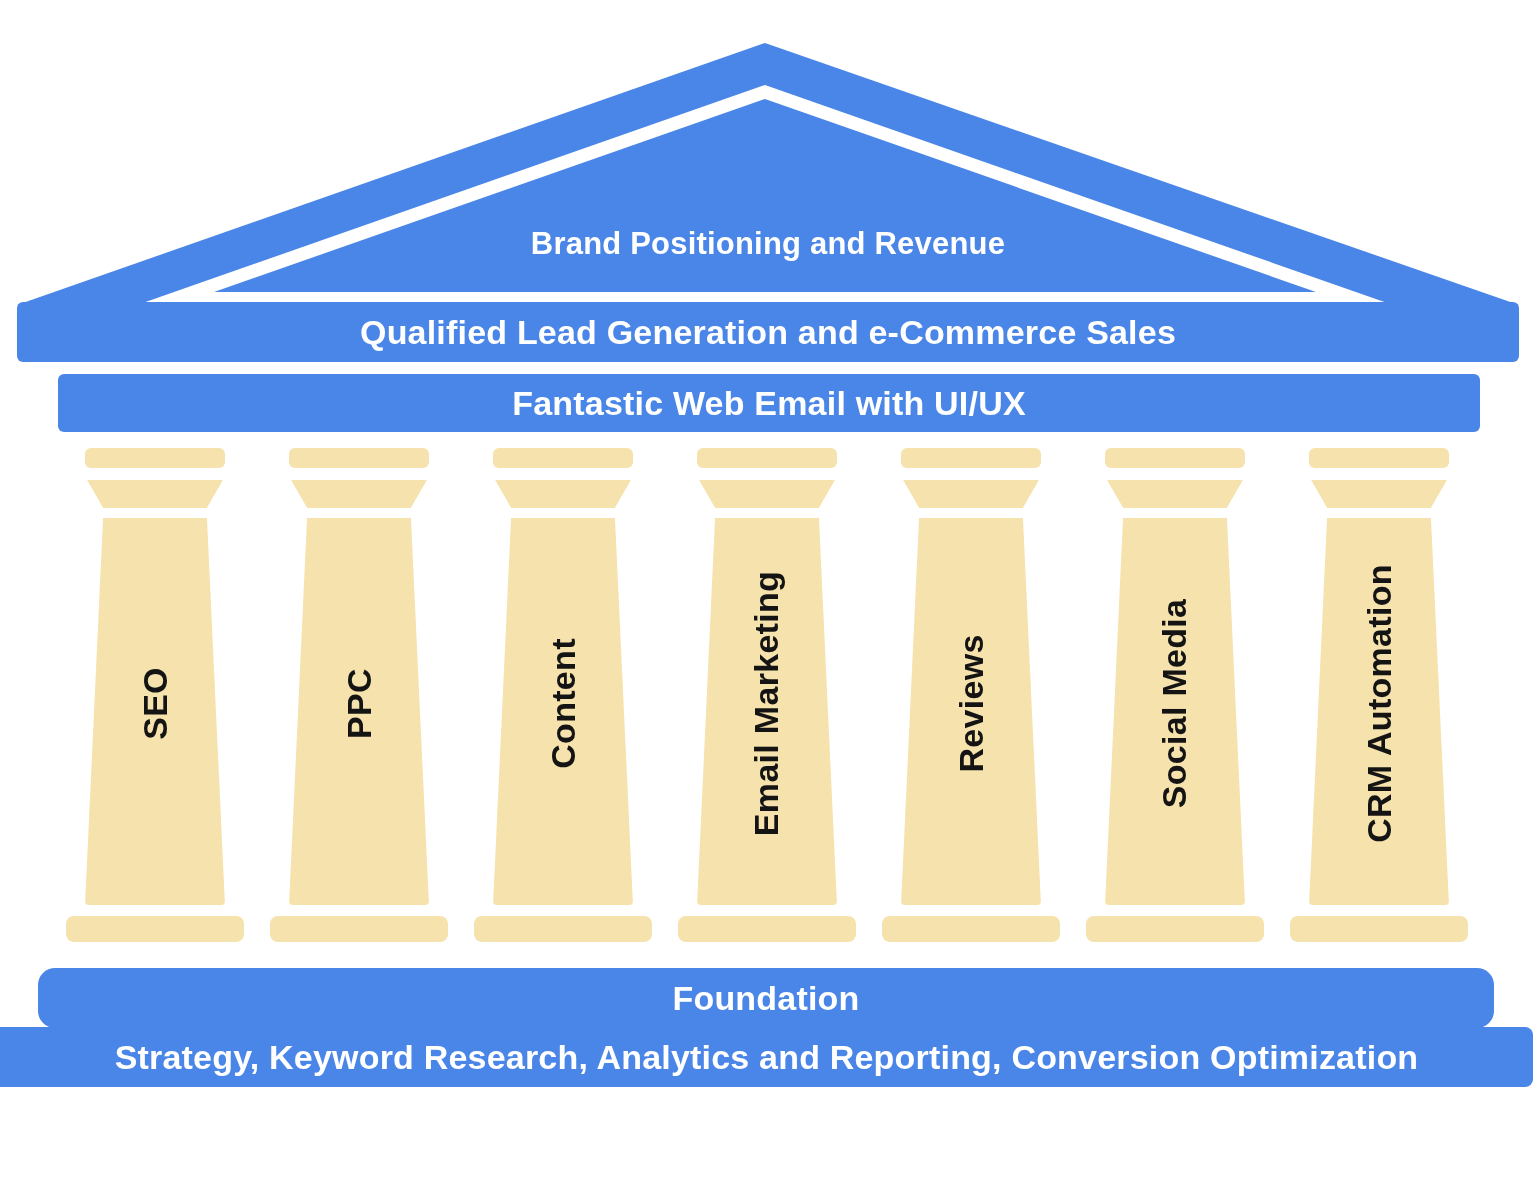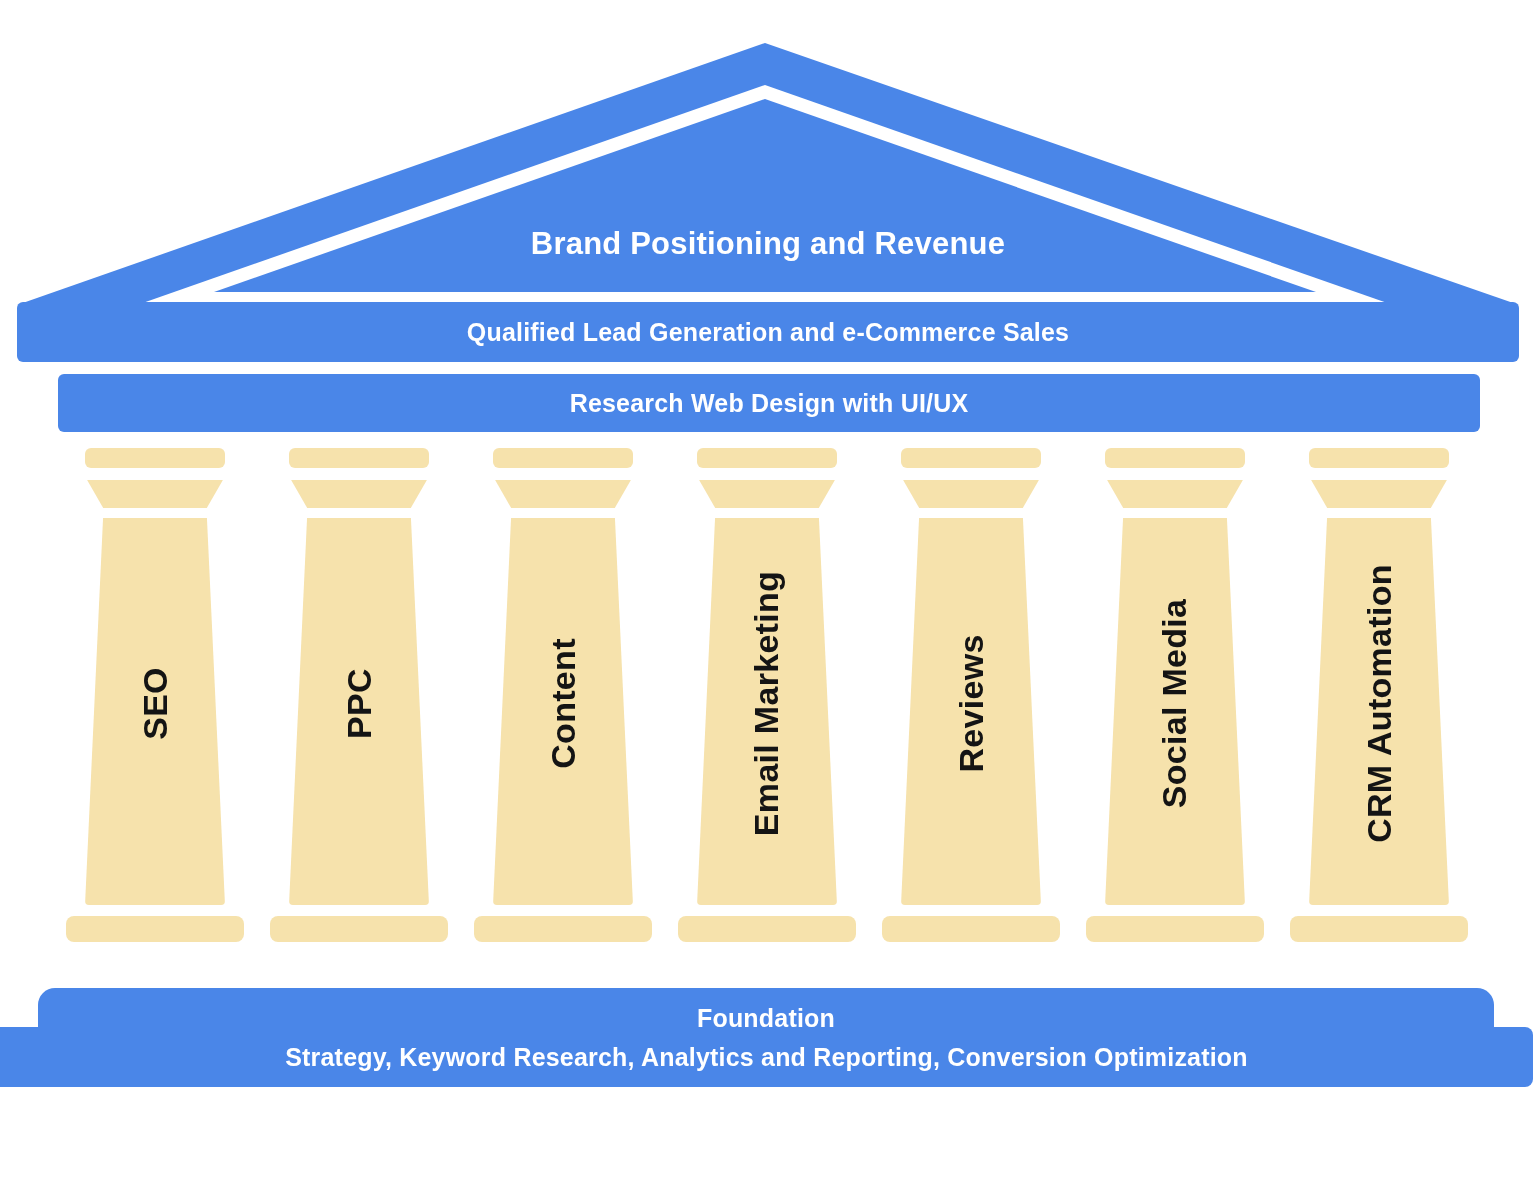--- a/index.html
+++ b/index.html
@@ -32,26 +32,26 @@
   }
   .pediment-title{
     position:absolute;left:0;right:0;top:226px;
     text-align:center;color:var(--bar_text_white);
     font-size:31px;font-weight:700;letter-spacing:0.2px;
   }
   
   .bar{
     position:absolute;background:var(--roof_blue);
     display:flex;align-items:center;justify-content:center;
-    color:var(--bar_text_white);font-size:25px;font-weight:700;
+    color:var(--bar_text_white);font-size:34px;font-weight:700;
     letter-spacing:0.2px;white-space:nowrap;
   }
   .bar-entablature{left:17px;top:302px;width:1502px;height:60px;border-radius:6px;}
   .bar-architrave{left:58px;top:374px;width:1422px;height:58px;border-radius:6px;}
-  .bar-foundation{left:38px;top:988px;width:1456px;height:60px;border-radius:17px;}
+  .bar-foundation{left:38px;top:968px;width:1456px;height:60px;border-radius:17px;}
   .bar-strategy{left:0px;top:1027px;width:1533px;height:60px;border-radius:0 8px 8px 0;text-align:center;}
   
   .pillar{position:absolute;top:448px;width:178px;height:494px;}
   .pillar .abacus{
     position:absolute;left:19px;top:0;width:140px;height:20px;
     background:var(--pillar_tan);border-radius:6px;
   }
   .pillar .echinus{
     position:absolute;left:19px;top:32px;width:140px;height:28px;
     background:var(--pillar_tan);
@@ -83,21 +83,21 @@
 <body>
 
 <div class="canvas">
 
   <div class="pediment-outer"></div>
   <div class="pediment-white"></div>
   <div class="pediment-inner"></div>
   <div class="pediment-title">Brand Positioning and Revenue</div>
 
   <div class="bar bar-entablature">Qualified Lead Generation and e-Commerce Sales</div>
-  <div class="bar bar-architrave">Research Web Design with UI/UX</div>
+  <div class="bar bar-architrave">Fantastic Web Email with UI/UX</div>
 
   <div class="pillar p1">
     <div class="abacus"></div>
     <div class="echinus"></div>
     <div class="shaft"></div>
     <div class="plinth"></div>
     <div class="label-wrap">
         <span>SEO</span>
       </div>
   </div>

